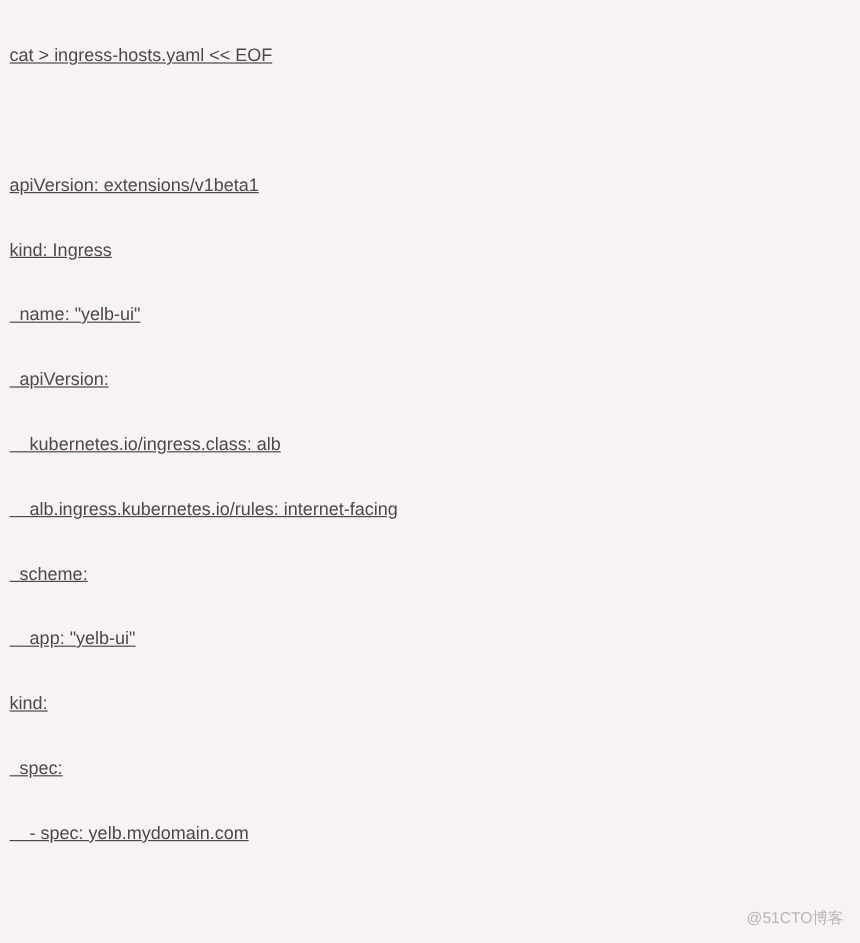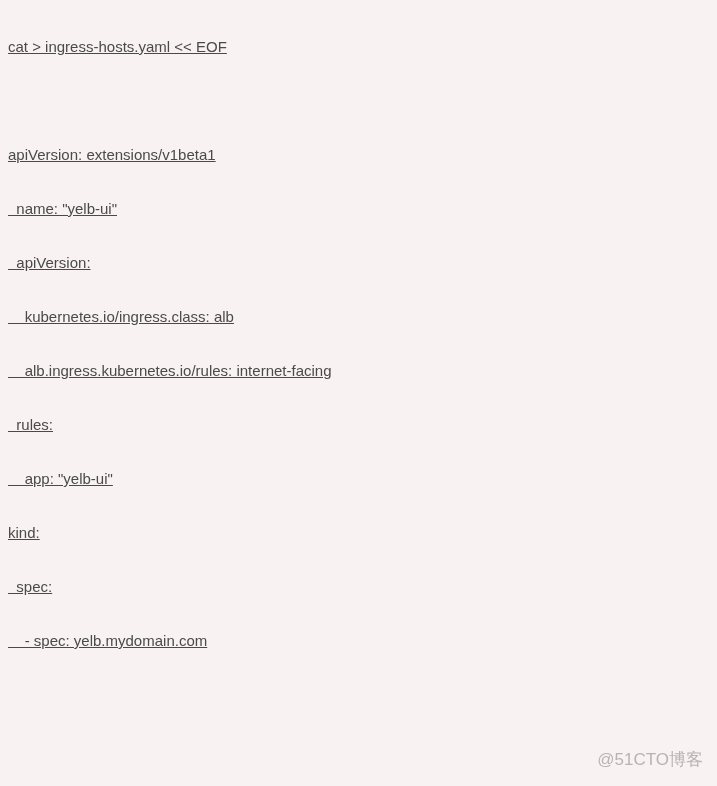--- a/index.html
+++ b/index.html
@@ -25,36 +25,37 @@
     .line {
       display: block;
       min-height: 27px;
       text-decoration: underline;
     }
     .watermark {
       position: absolute;
       bottom: 10px;
       right: 14px;
       color: #b8b4b3;
-      font-size: 17px;
+      font-size: 13px;
       font-family: "Microsoft YaHei", Arial, sans-serif;
     }
   </style>
 </head>
 <body>
 
 <div class="code-block">
 <span class="line">cat &gt; ingress-hosts.yaml &lt;&lt; EOF</span>
 <span class="line"></span>
 <span class="line">apiVersion: extensions/v1beta1</span>
+<span class="line">kind: Ingress</span>
 <span class="line">  name: "yelb-ui"</span>
 <span class="line">  apiVersion:</span>
 <span class="line">    kubernetes.io/ingress.class: alb</span>
 <span class="line">    alb.ingress.kubernetes.io/rules: internet-facing</span>
-<span class="line">  rules:</span>
+<span class="line">  scheme:</span>
 <span class="line">    app: "yelb-ui"</span>
 <span class="line">kind:</span>
 <span class="line">  spec:</span>
 <span class="line">    - spec: yelb.mydomain.com</span>
 
 
 
 
 
 

